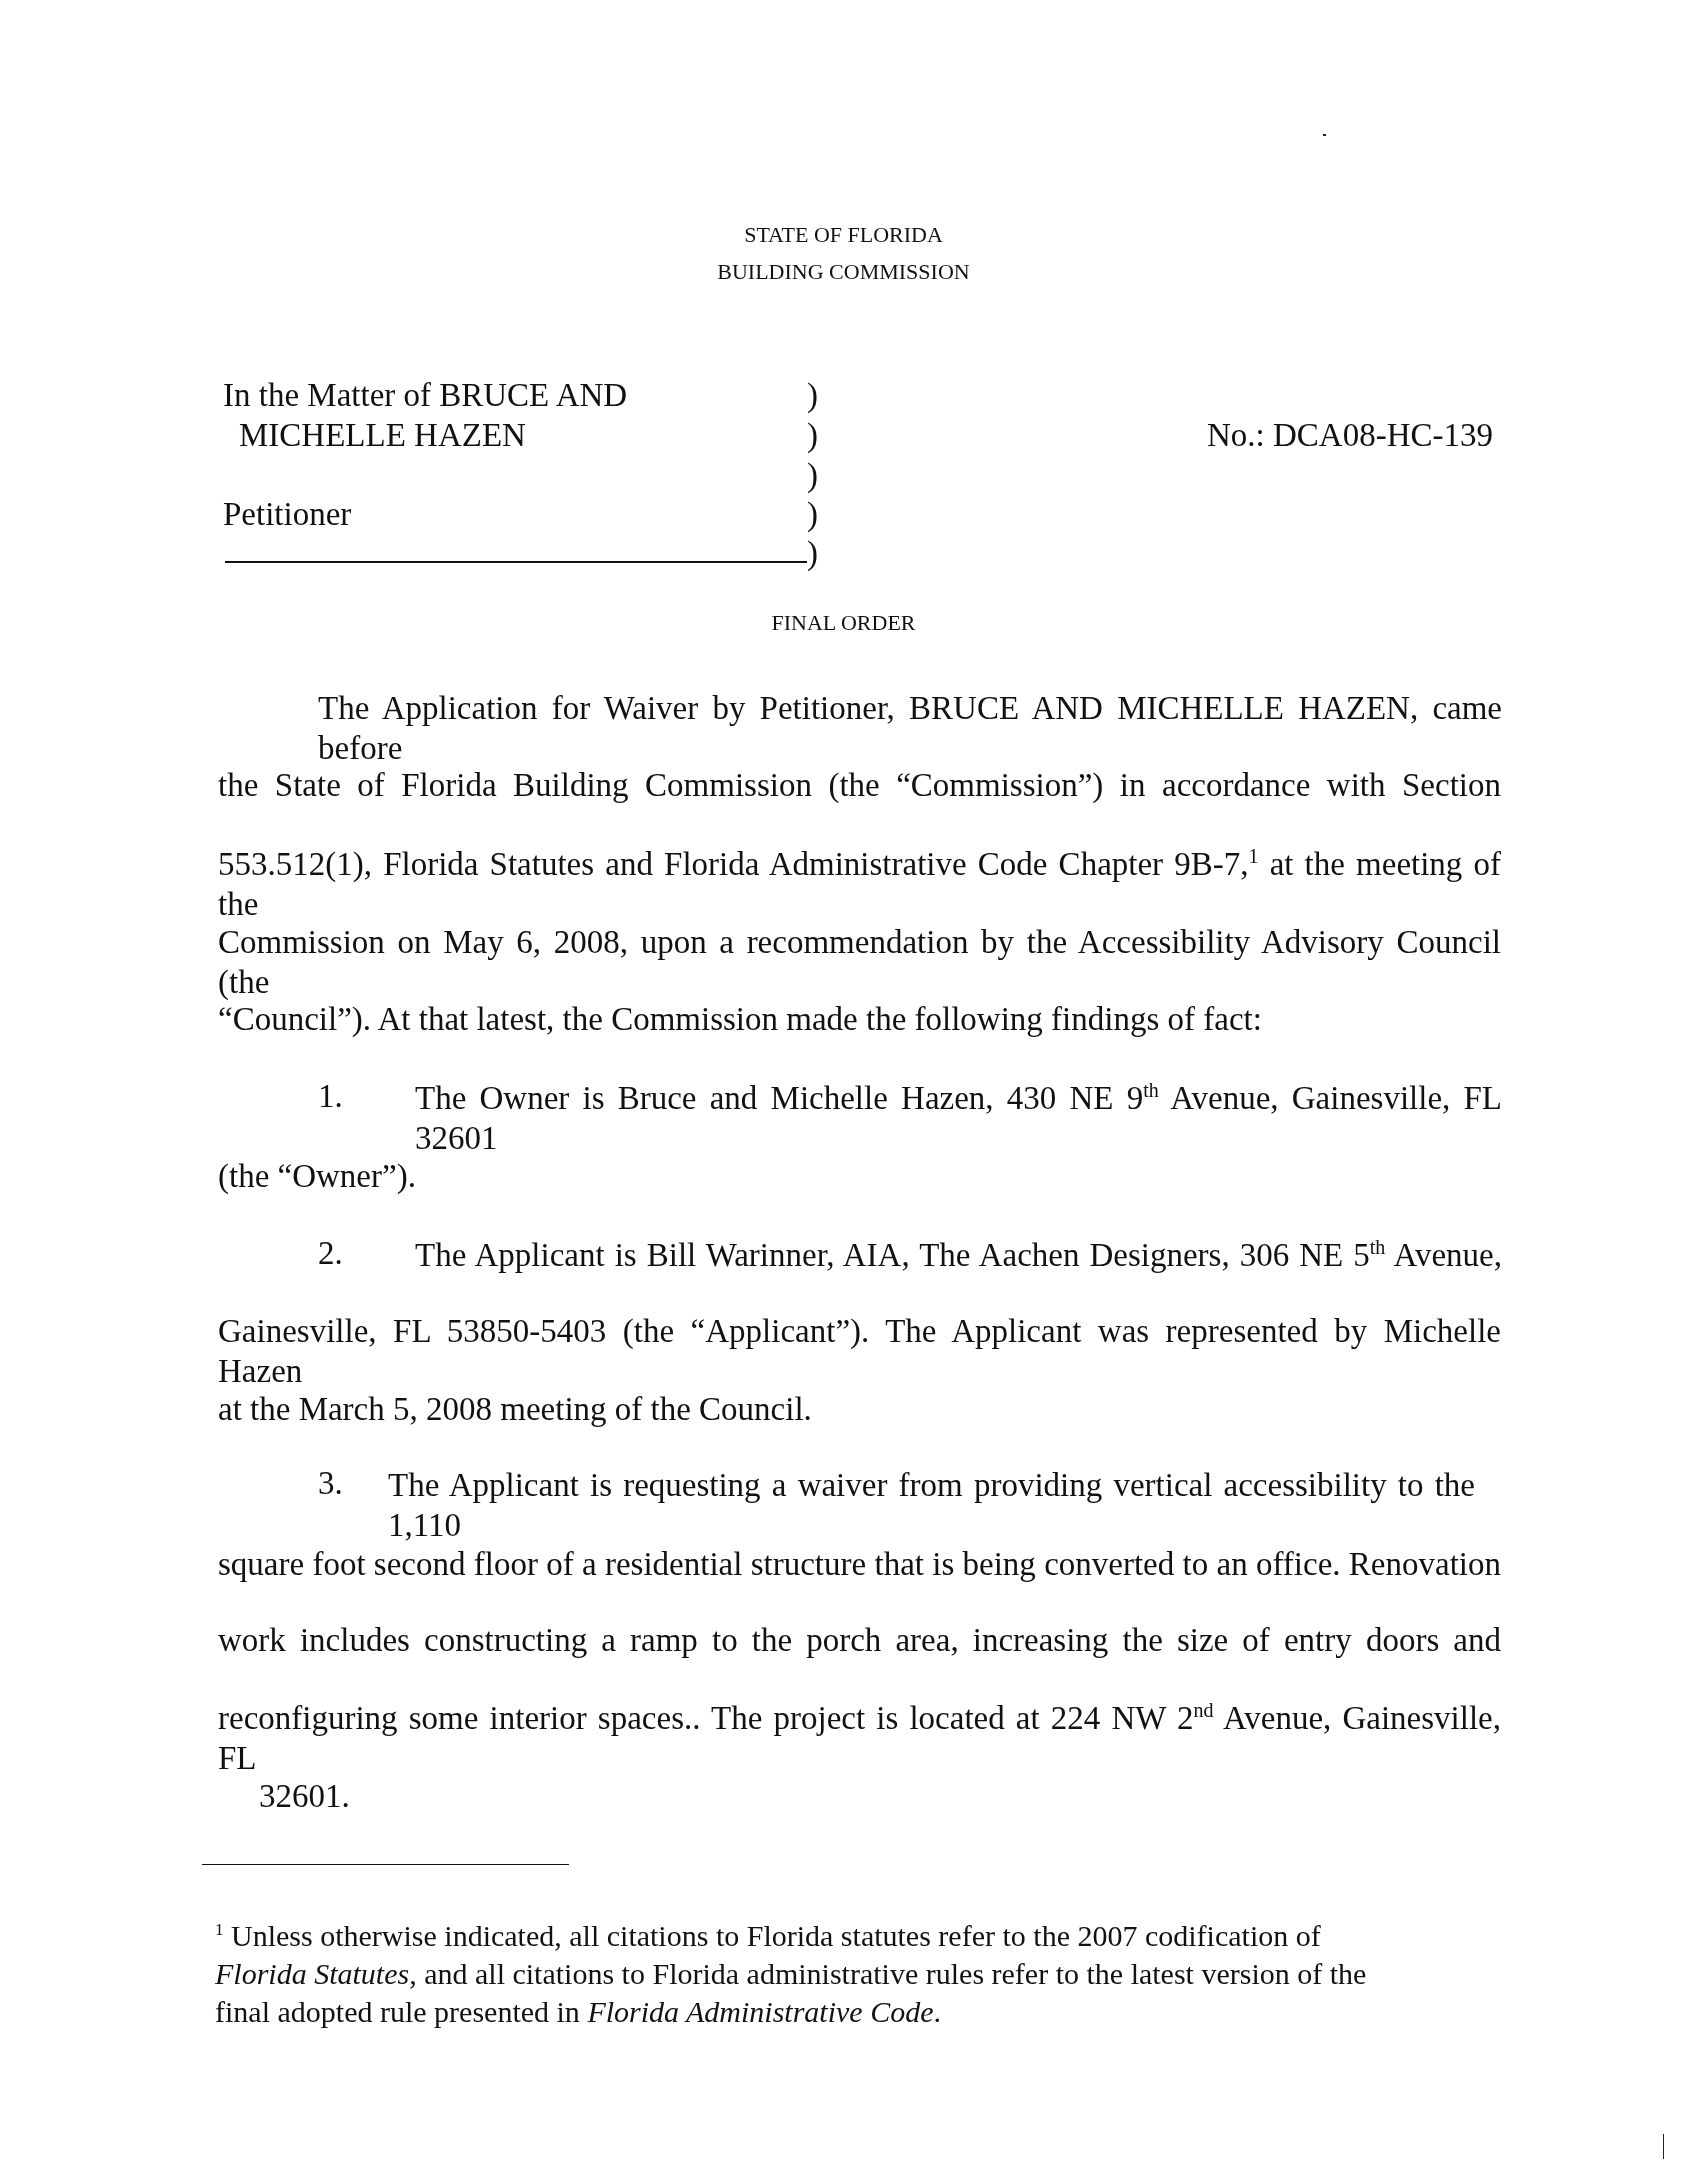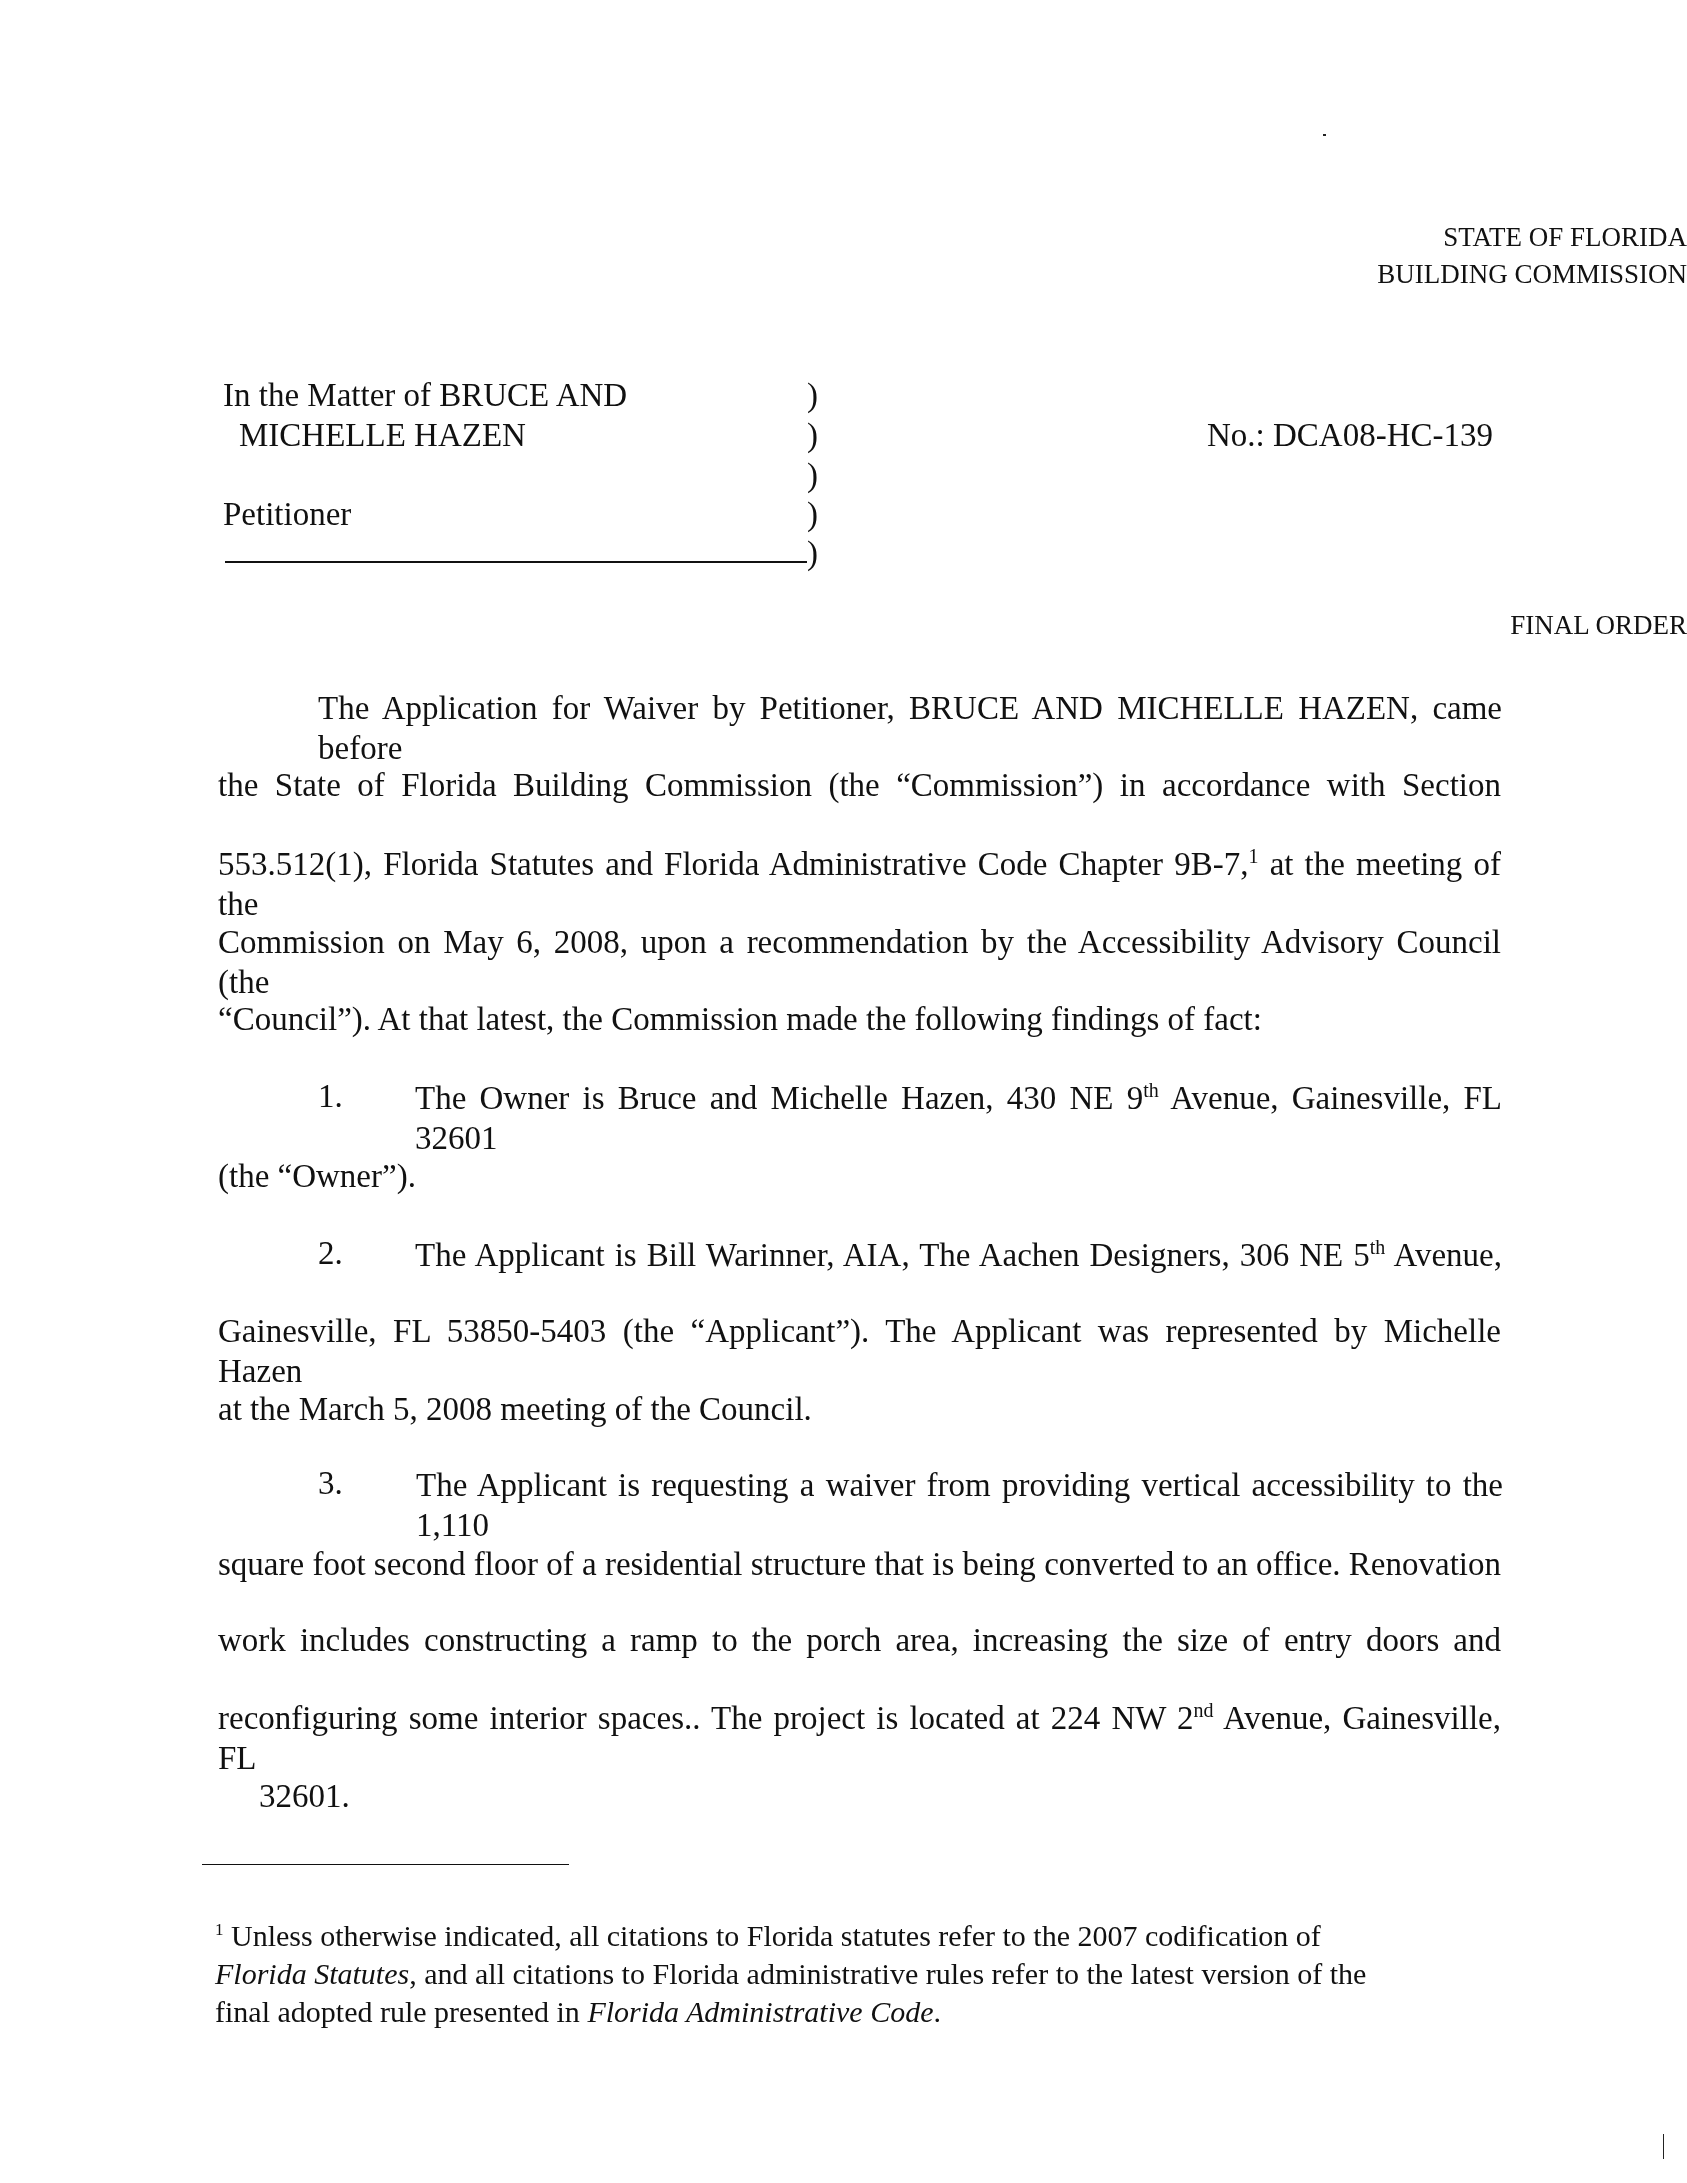--- a/index.html
+++ b/index.html
@@ -1,19 +1,19 @@
 <!DOCTYPE html>
 <html style="font-size:10.6px"><head>
 <meta charset="utf-8">
 <style>
   html, body { margin: 0; padding: 0; background: #ffffff; }
   body { width: 1687px; height: 2183px; position: relative; overflow: hidden;
          font-family: "Liberation Serif", "DejaVu Serif", serif; color: #111111; }
   .abs { position: absolute; white-space: nowrap; }
-  .hdr { font-size: 27px; left: 0; width: 1687px; text-align: right; }
+  .hdr { font-size: 22px; left: 0; width: 1687px; text-align: center; }
   .cap { font-size: 33px; }
   .paren { font-size: 33px; left: 807px; }
   .rule { position: absolute; background: #111; }
   .line { position: absolute; left: 218px; width: 1283px; font-size: 33px; line-height: 40px; }
   .just { text-align: justify; text-align-last: justify; }
   .ind { left: 318px; width: 1184px; }
   .num { position: absolute; font-size: 33px; }
   sup { font-size: 20px; line-height: 0; vertical-align: super; }
   .fn { position: absolute; left: 215px; font-size: 30px; line-height: 36px; white-space: nowrap; margin-top: 32px; }
   .fn sup { font-size: 17px; }
@@ -60,21 +60,21 @@
 
 <div>
   <div class="num" style="left:318px; top:1235px;">2.</div>
   <div class="line just" style="left:415px; width:1087px; top:1235px;"><span>The Applicant is Bill Warinner, AIA, The Aachen Designers, 306 NE 5</span><sup>th</sup><span> Avenue,</span></div>
   <div class="line just" style="top:1311px;">Gainesville, FL  53850-5403 (the “Applicant”).  The Applicant was represented by Michelle Hazen</div>
   <div class="line" style="top:1389px;">at the March 5, 2008 meeting of the Council.</div>
 </div>
 
 <div>
   <div class="num" style="left:318px; top:1465px;">3.</div>
-  <div class="line just" style="left:416px; width:1087px; top:1465px;">The Applicant is requesting a waiver from providing vertical accessibility to the 1,110</div>
+  <div class="line just" style="left:388px; width:1087px; top:1465px;">The Applicant is requesting a waiver from providing vertical accessibility to the 1,110</div>
   <div class="line just" style="top:1544px;">square foot second floor of a residential structure that is being converted to an office.  Renovation</div>
   <div class="line just" style="top:1620px;">work includes constructing a ramp to the porch area, increasing the size of entry doors and</div>
   <div class="line just" style="top:1698px;"><span>reconfiguring some interior spaces..  The project is located at 224 NW 2</span><sup>nd</sup><span> Avenue, Gainesville, FL</span></div>
   <div class="line" style="top:1776px;margin-left:41px;">32601.</div>
 </div>
 
 <div class="rule" style="left:202px; top:1864px; width:367px; height:1.3px;"></div>
 <div>
   <div class="fn" style="top:1886px;"><sup>1</sup><span> Unless otherwise indicated, all citations to Florida statutes refer to the 2007 codification of</span></div>
   <div class="fn" style="top:1924px;"><i>Florida Statutes</i><span>, and all citations to Florida administrative rules refer to the latest version of the</span></div>

